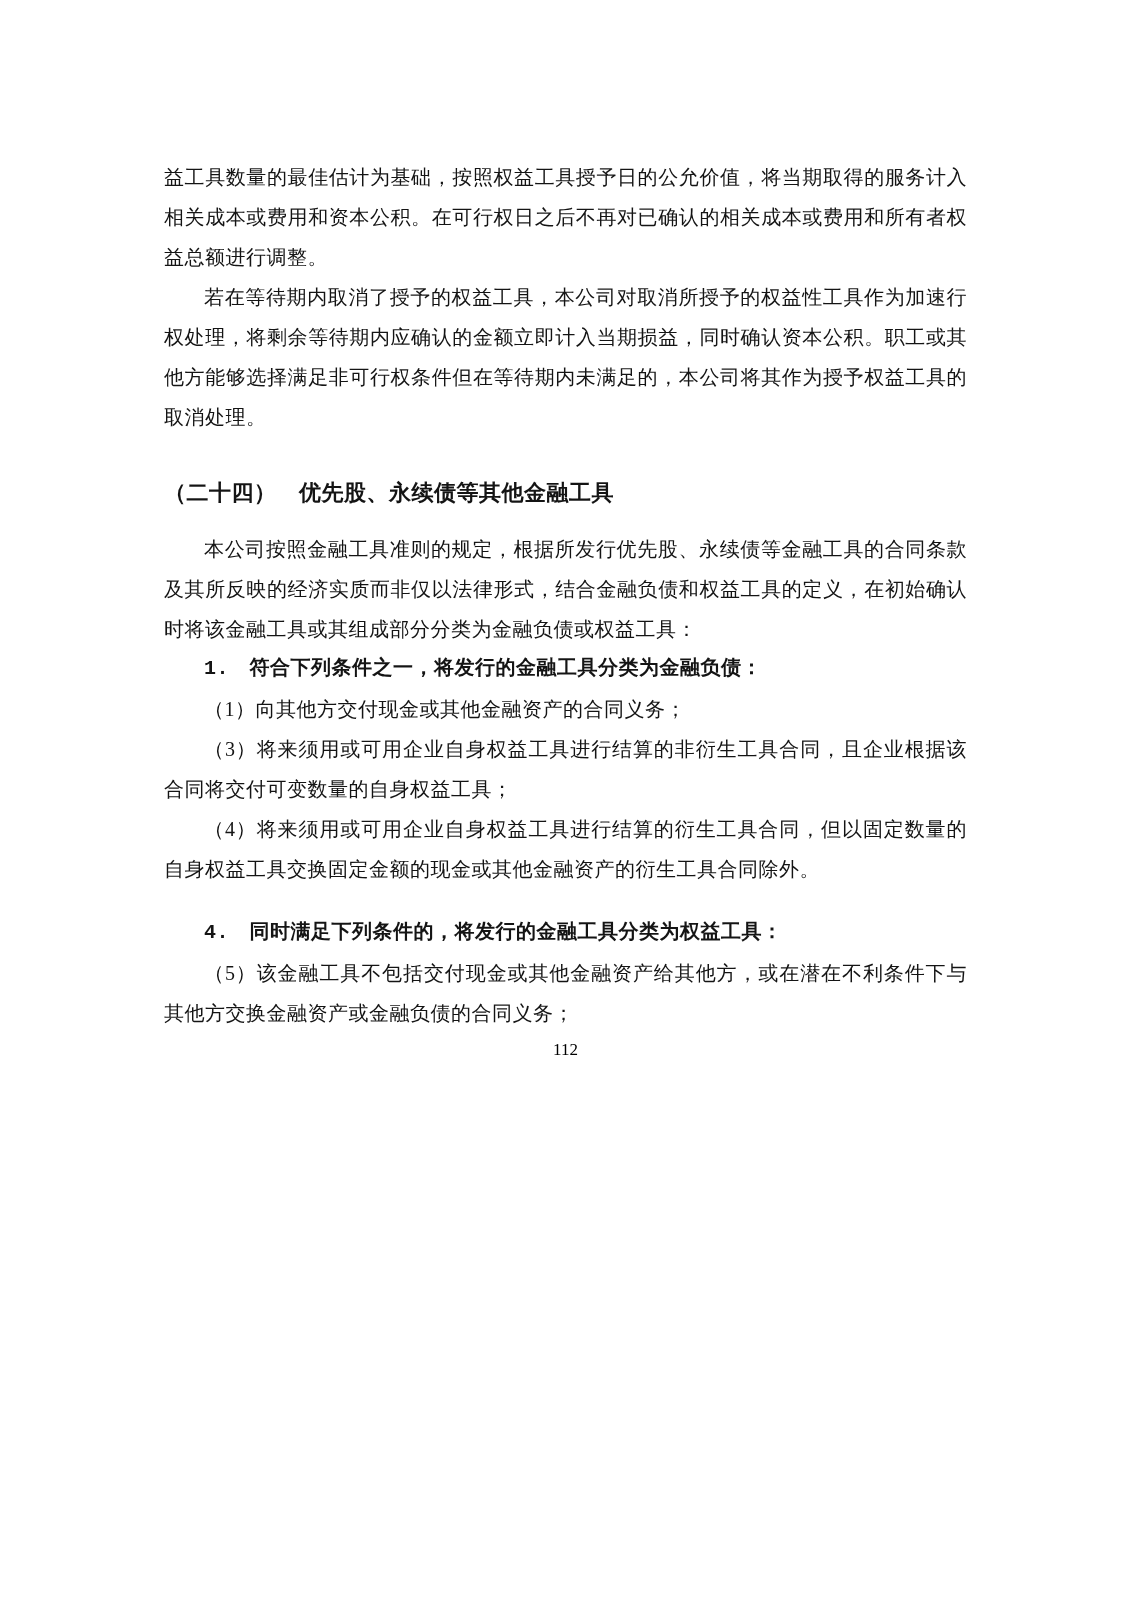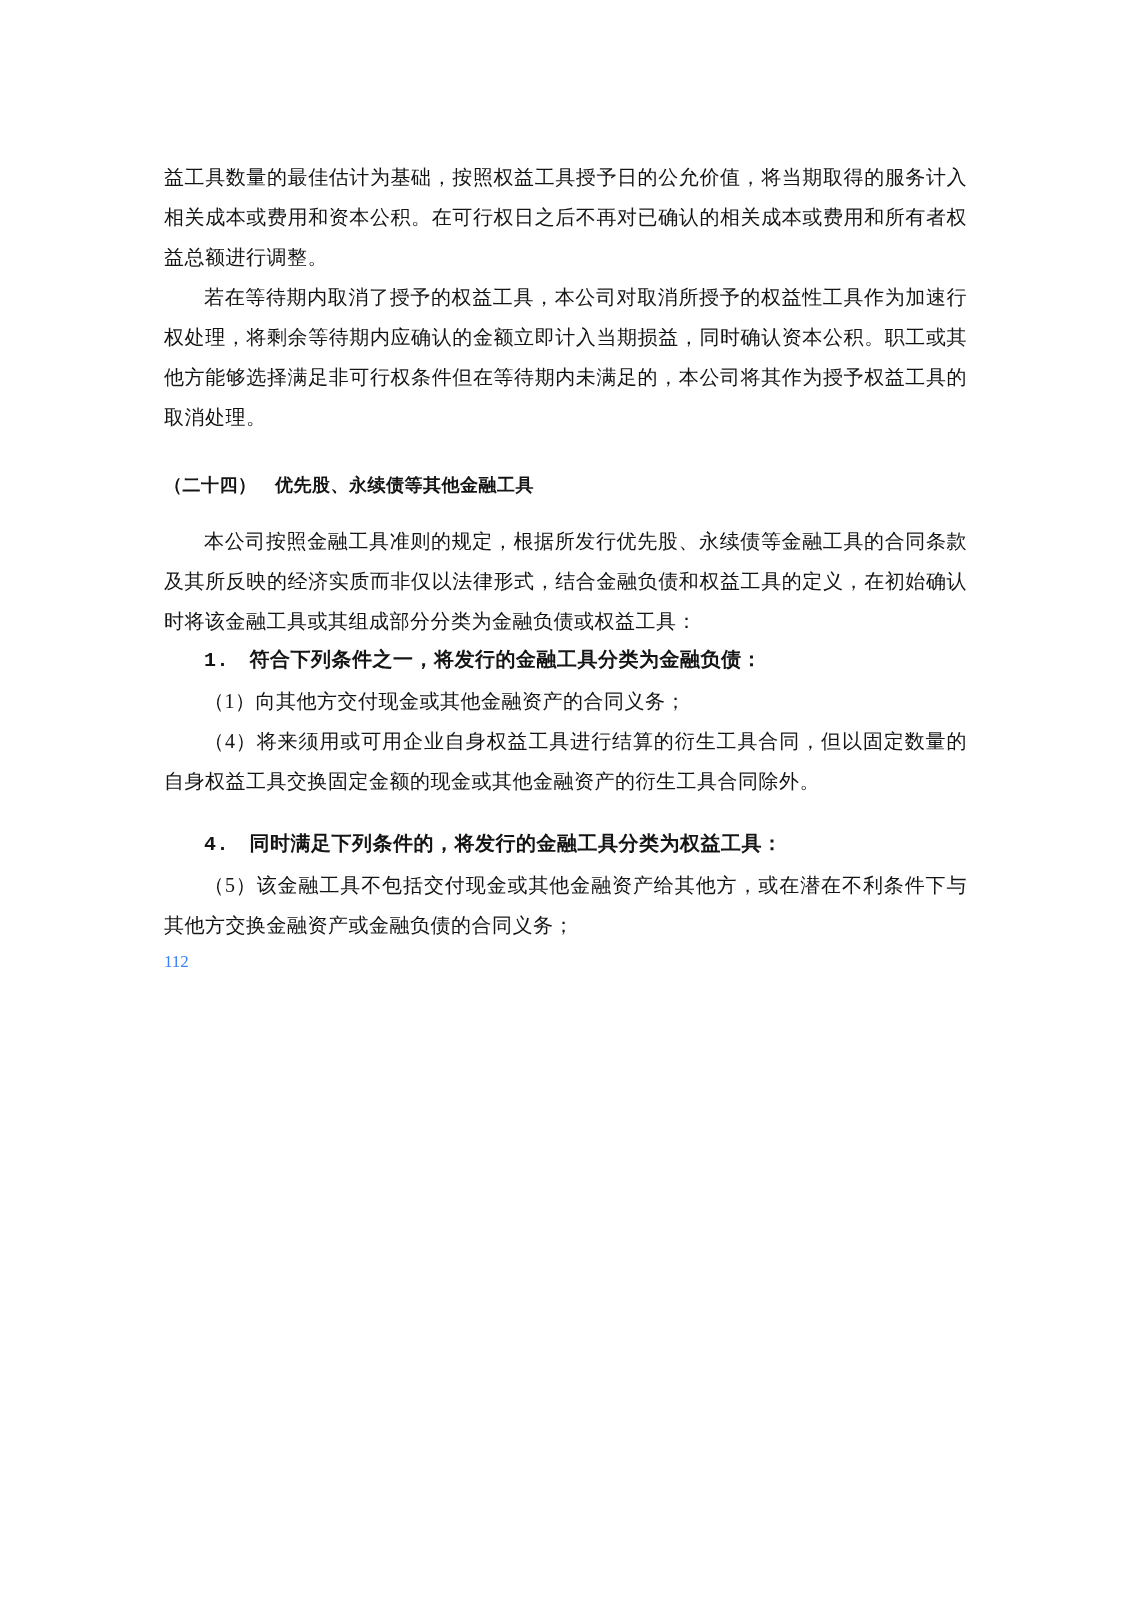--- a/index.html
+++ b/index.html
@@ -27,34 +27,35 @@
     letter-spacing: 0.5px;
   }
   .indent {
     text-indent: 2em;
   }
   .bold {
     font-weight: bold;
     font-family: Liberation Mono, monospace;
   }
   .section-heading {
-    margin: 28px 0 16px 0;
-    font-size: 18px;
+    margin: 36px 0 16px 0;
+    font-size: 22px;
     line-height: 40px;
     font-weight: bold;
     letter-spacing: 0.5px;
   }
   .item-heading {
     margin-top: 24px;
   }
   .page-number {
     margin-top: 6px;
+    text-align: center;
     font-size: 17px;
     line-height: 22px;
-    color: #3b82f6;
+    color: #000000;
     font-family: "Liberation Serif", "DejaVu Serif", serif;
   }
 </style>
 </head>
 <body>
 
 <div class="page">
 
   <p class="body-para">益工具数量的最佳估计为基础，按照权益工具授予日的公允价值，将当期取得的服务计入相关成本或费用和资本公积。在可行权日之后不再对已确认的相关成本或费用和所有者权益总额进行调整。</p>
 
@@ -63,20 +64,21 @@
 
   <h3 class="section-heading">（二十四）　优先股、永续债等其他金融工具</h3>
 
   <p class="body-para indent">本公司按照金融工具准则的规定，根据所发行优先股、永续债等金融工具的合同条款及其所反映的经济实质而非仅以法律形式，结合金融负债和权益工具的定义，在初始确认时将该金融工具或其组成部分分类为金融负债或权益工具：</p>
 
   <p class="body-para indent bold">1.　符合下列条件之一，将发行的金融工具分类为金融负债：</p>
 
   <p class="body-para indent">（1）向其他方交付现金或其他金融资产的合同义务；</p>
 
 
+  <p class="body-para indent">（3）将来须用或可用企业自身权益工具进行结算的非衍生工具合同，且企业根据该合同将交付可变数量的自身权益工具；</p>
 
   <p class="body-para indent">（4）将来须用或可用企业自身权益工具进行结算的衍生工具合同，但以固定数量的自身权益工具交换固定金额的现金或其他金融资产的衍生工具合同除外。</p>
 
   <p class="body-para indent bold item-heading">4.　同时满足下列条件的，将发行的金融工具分类为权益工具：</p>
 
   <p class="body-para indent">（5）该金融工具不包括交付现金或其他金融资产给其他方，或在潜在不利条件下与其他方交换金融资产或金融负债的合同义务；</p>
 
 
   <div class="page-number">112</div>
 

